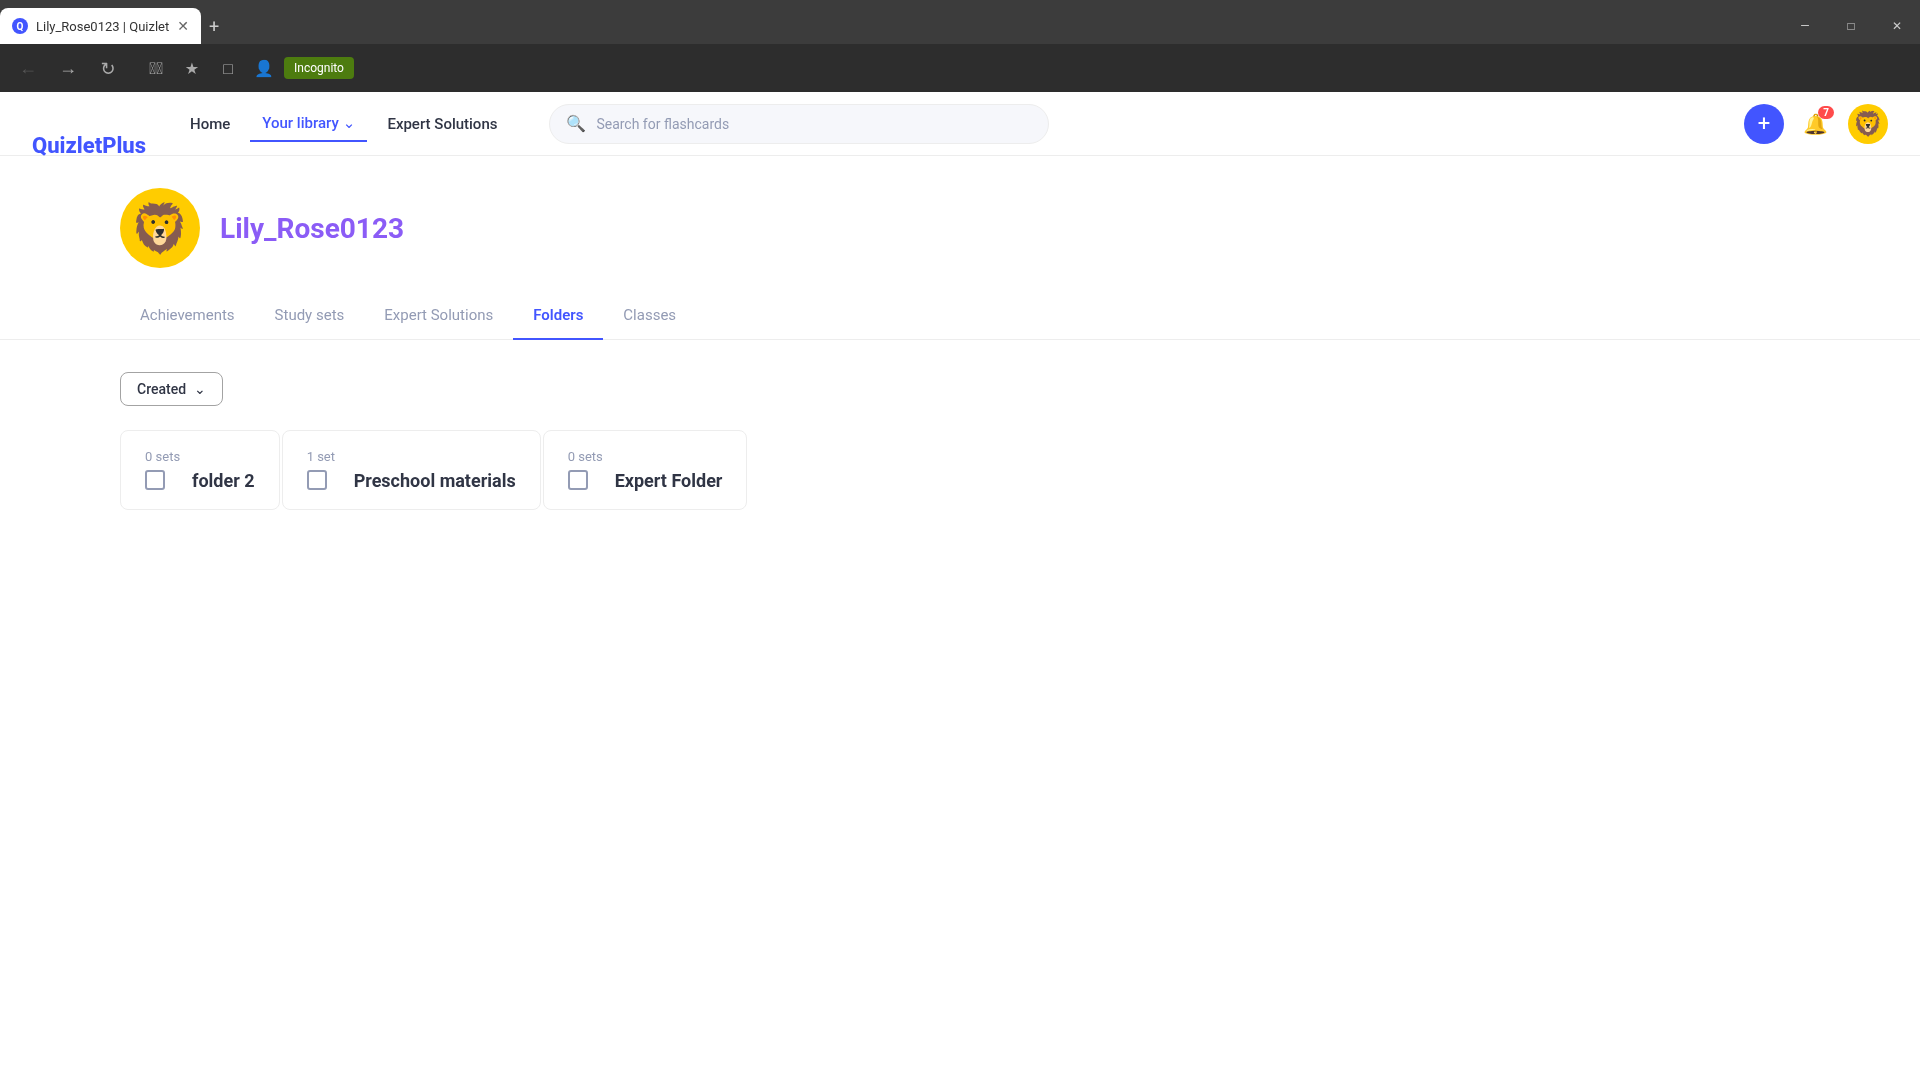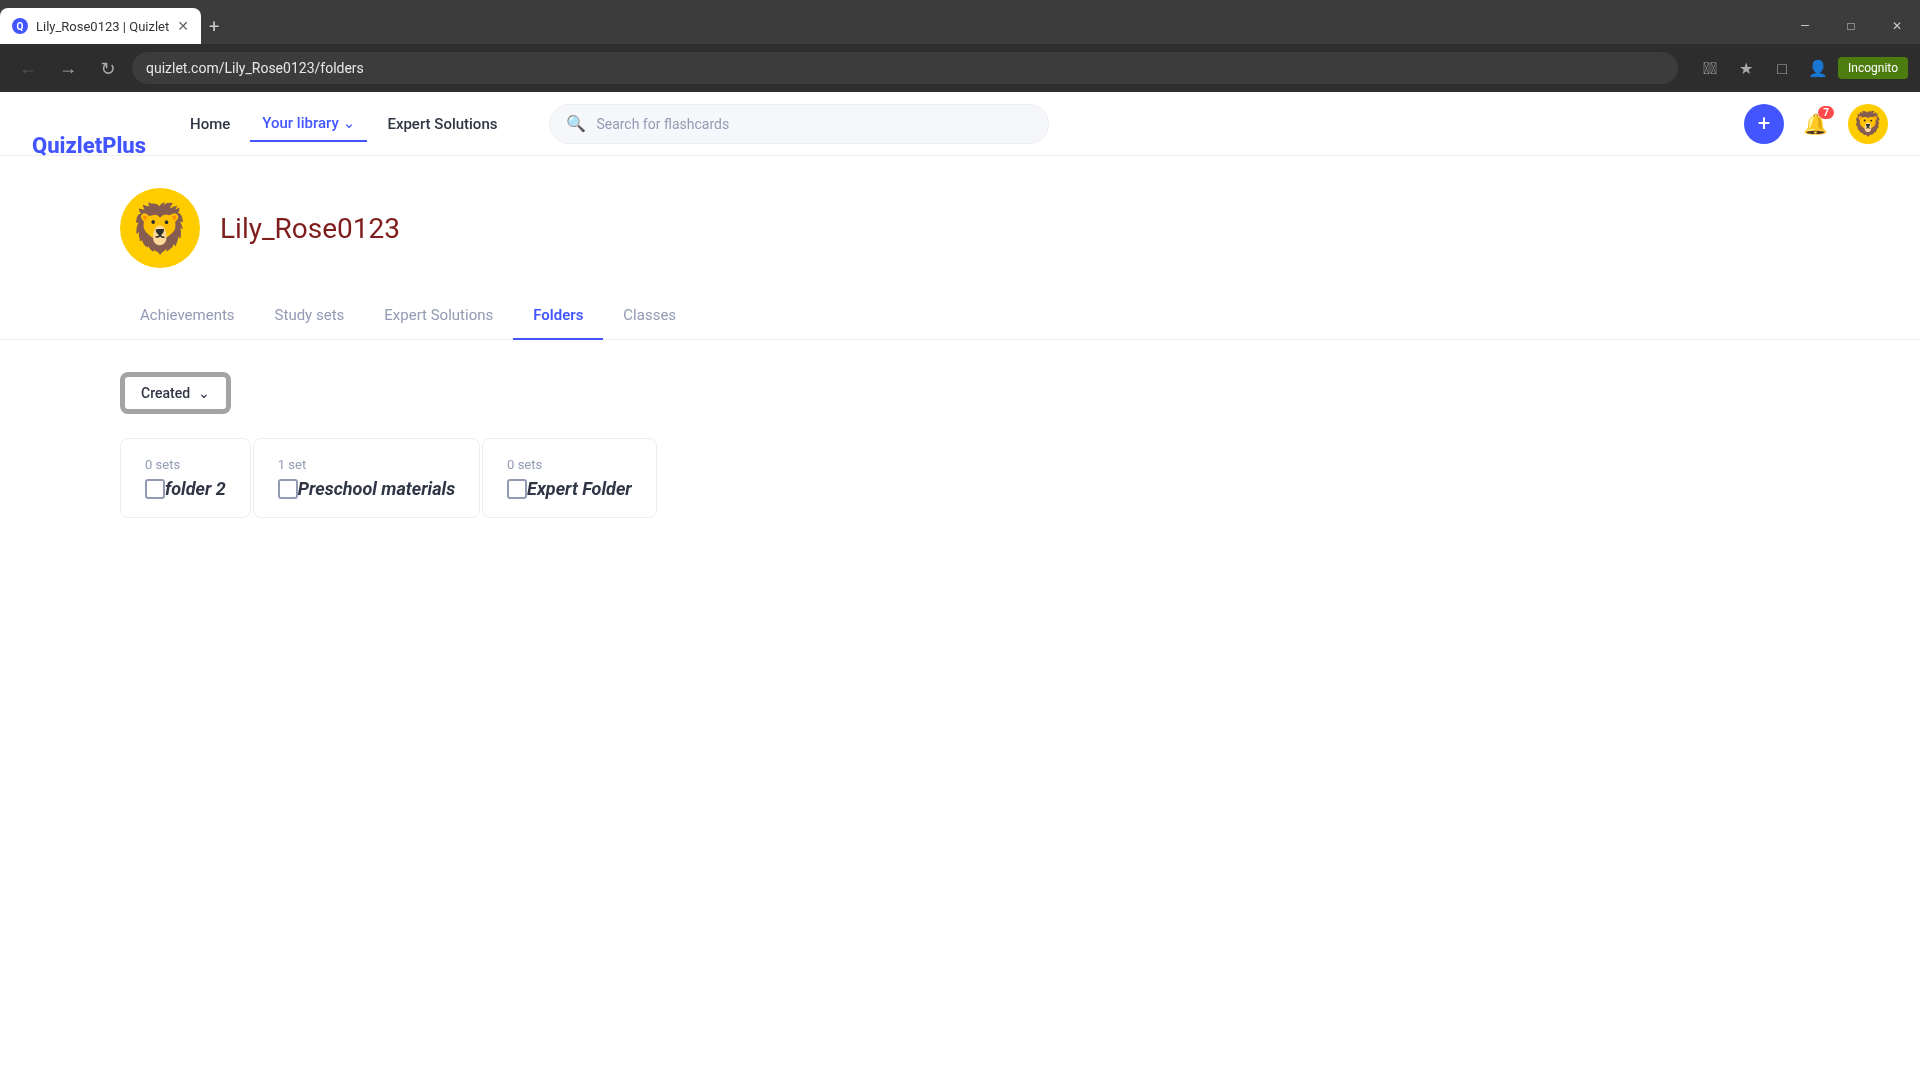--- a/index.html
+++ b/index.html
@@ -43,38 +43,38 @@
     .add-btn { width: 40px; height: 40px; background: #4255ff; border-radius: 50%; display: flex; align-items: center; justify-content: center; cursor: pointer; color: #fff; font-size: 22px; }
     .notif-btn { width: 40px; height: 40px; border-radius: 50%; display: flex; align-items: center; justify-content: center; cursor: pointer; position: relative; }
     .notif-badge { position: absolute; top: 2px; right: 2px; background: #ff4b4b; color: #fff; font-size: 10px; font-weight: bold; border-radius: 8px; padding: 1px 4px; min-width: 16px; text-align: center; }
     .avatar { width: 40px; height: 40px; border-radius: 50%; background: #ffcc00; display: flex; align-items: center; justify-content: center; cursor: pointer; overflow: hidden; }
     .avatar-img { font-size: 24px; }
 
     
     .profile-section { padding: 32px 120px 0; display: flex; align-items: center; gap: 20px; }
     .profile-avatar { width: 80px; height: 80px; border-radius: 50%; background: #ffcc00; display: flex; align-items: center; justify-content: center; overflow: hidden; flex-shrink: 0; }
     .profile-avatar-img { font-size: 48px; }
-    .profile-username { font-size: 28px; font-weight: 400; color: #7f1d1d; }
+    .profile-username { font-size: 28px; font-weight: 700; color: #8b5cf6; }
 
     
     .profile-tabs { padding: 0 120px; margin-top: 24px; border-bottom: 1px solid #ededed; display: flex; gap: 0; }
     .profile-tab { padding: 14px 20px; font-size: 15px; color: #939bb4; cursor: pointer; text-decoration: none; border-bottom: 2px solid transparent; margin-bottom: -1px; }
     .profile-tab.active { color: #4255ff; border-bottom: 2px solid #4255ff; font-weight: 600; }
 
     
     .content-area { padding: 32px 120px; }
 
     
-    .sort-dropdown { display: inline-flex; align-items: flex-end; gap: 8px; border: 5px solid #a3a3a3; border-radius: 8px; padding: 8px 16px; cursor: pointer; font-size: 14px; color: #303545; font-weight: 500; margin-bottom: 24px; }
+    .sort-dropdown { display: inline-flex; align-items: flex-end; gap: 8px; border: 1px solid #a3a3a3; border-radius: 8px; padding: 8px 16px; cursor: pointer; font-size: 14px; color: #303545; font-weight: 500; margin-bottom: 24px; }
 
     
     .folder-list { display: flex; flex-direction: row; gap: 2px; }
     .folder-item { border: 1px solid #ededed; border-radius: 8px; padding: 18px 24px; cursor: pointer; background: #fff; }
     .folder-sets-count { font-size: 13px; color: #939bb4; margin-bottom: 6px; }
-    .folder-name-row { display: flex; align-items: flex-end; gap: 0; font-style: italic; }
+    .folder-name-row { display: flex; align-items: flex-start; gap: 27px; }
     .folder-icon { width: 20px; height: 20px; border: 2px solid #939bb4; border-radius: 3px; flex-shrink: 0; background: #fff; }
     .folder-name { font-size: 18px; font-weight: 700; color: #303545; }
   </style>
 </head>
 <body>
 
 <div class="browser-chrome">
   <div class="browser-tabs">
     <div class="browser-tab">
       <div class="browser-tab-favicon">
@@ -87,23 +87,20 @@
     <div class="window-controls">
       <div class="win-btn">—</div>
       <div class="win-btn">□</div>
       <div class="win-btn close">✕</div>
     </div>
   </div>
   <div class="browser-toolbar">
     <div class="nav-btn disabled">←</div>
     <div class="nav-btn">→</div>
     <div class="nav-btn">↻</div>
-    <div class="address-bar">
-      <span class="address-bar-url">quizlet.com/Lily_Rose0123/folders</span>
-    </div>
     <div class="toolbar-icons">
       <div class="toolbar-icon">👁⃠</div>
       <div class="toolbar-icon">★</div>
       <div class="toolbar-icon">□</div>
       <div class="toolbar-icon">👤</div>
       <div class="incognito-btn">Incognito</div>
     </div>
   </div>
 </div>
 

